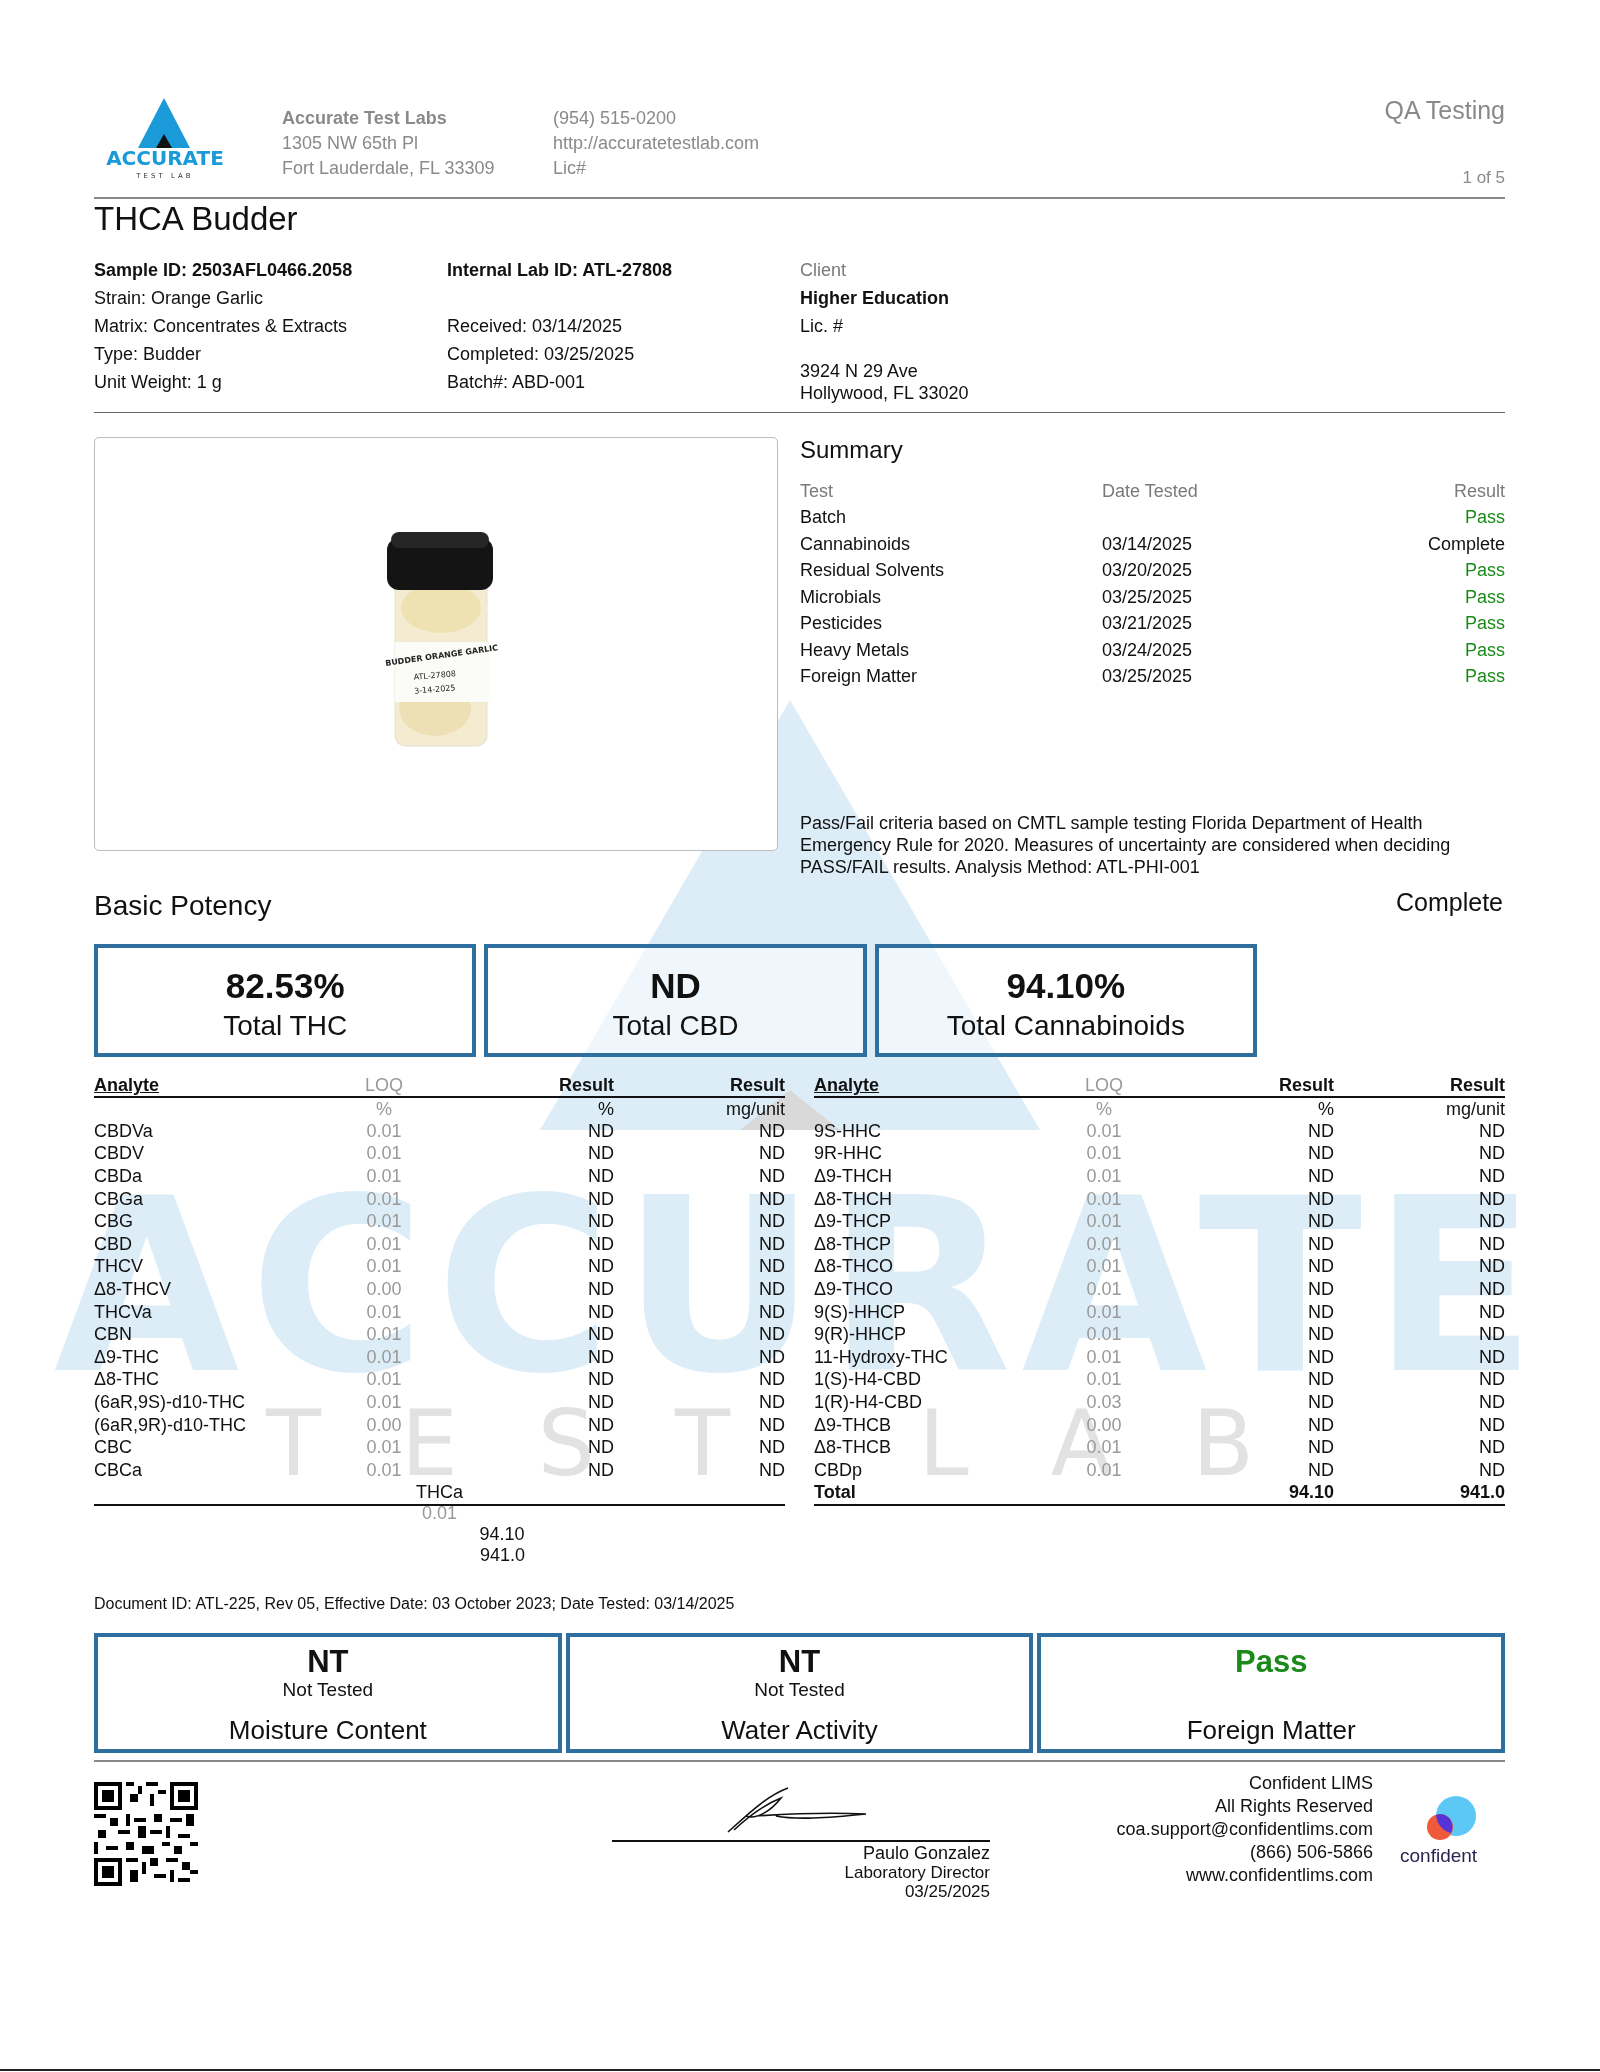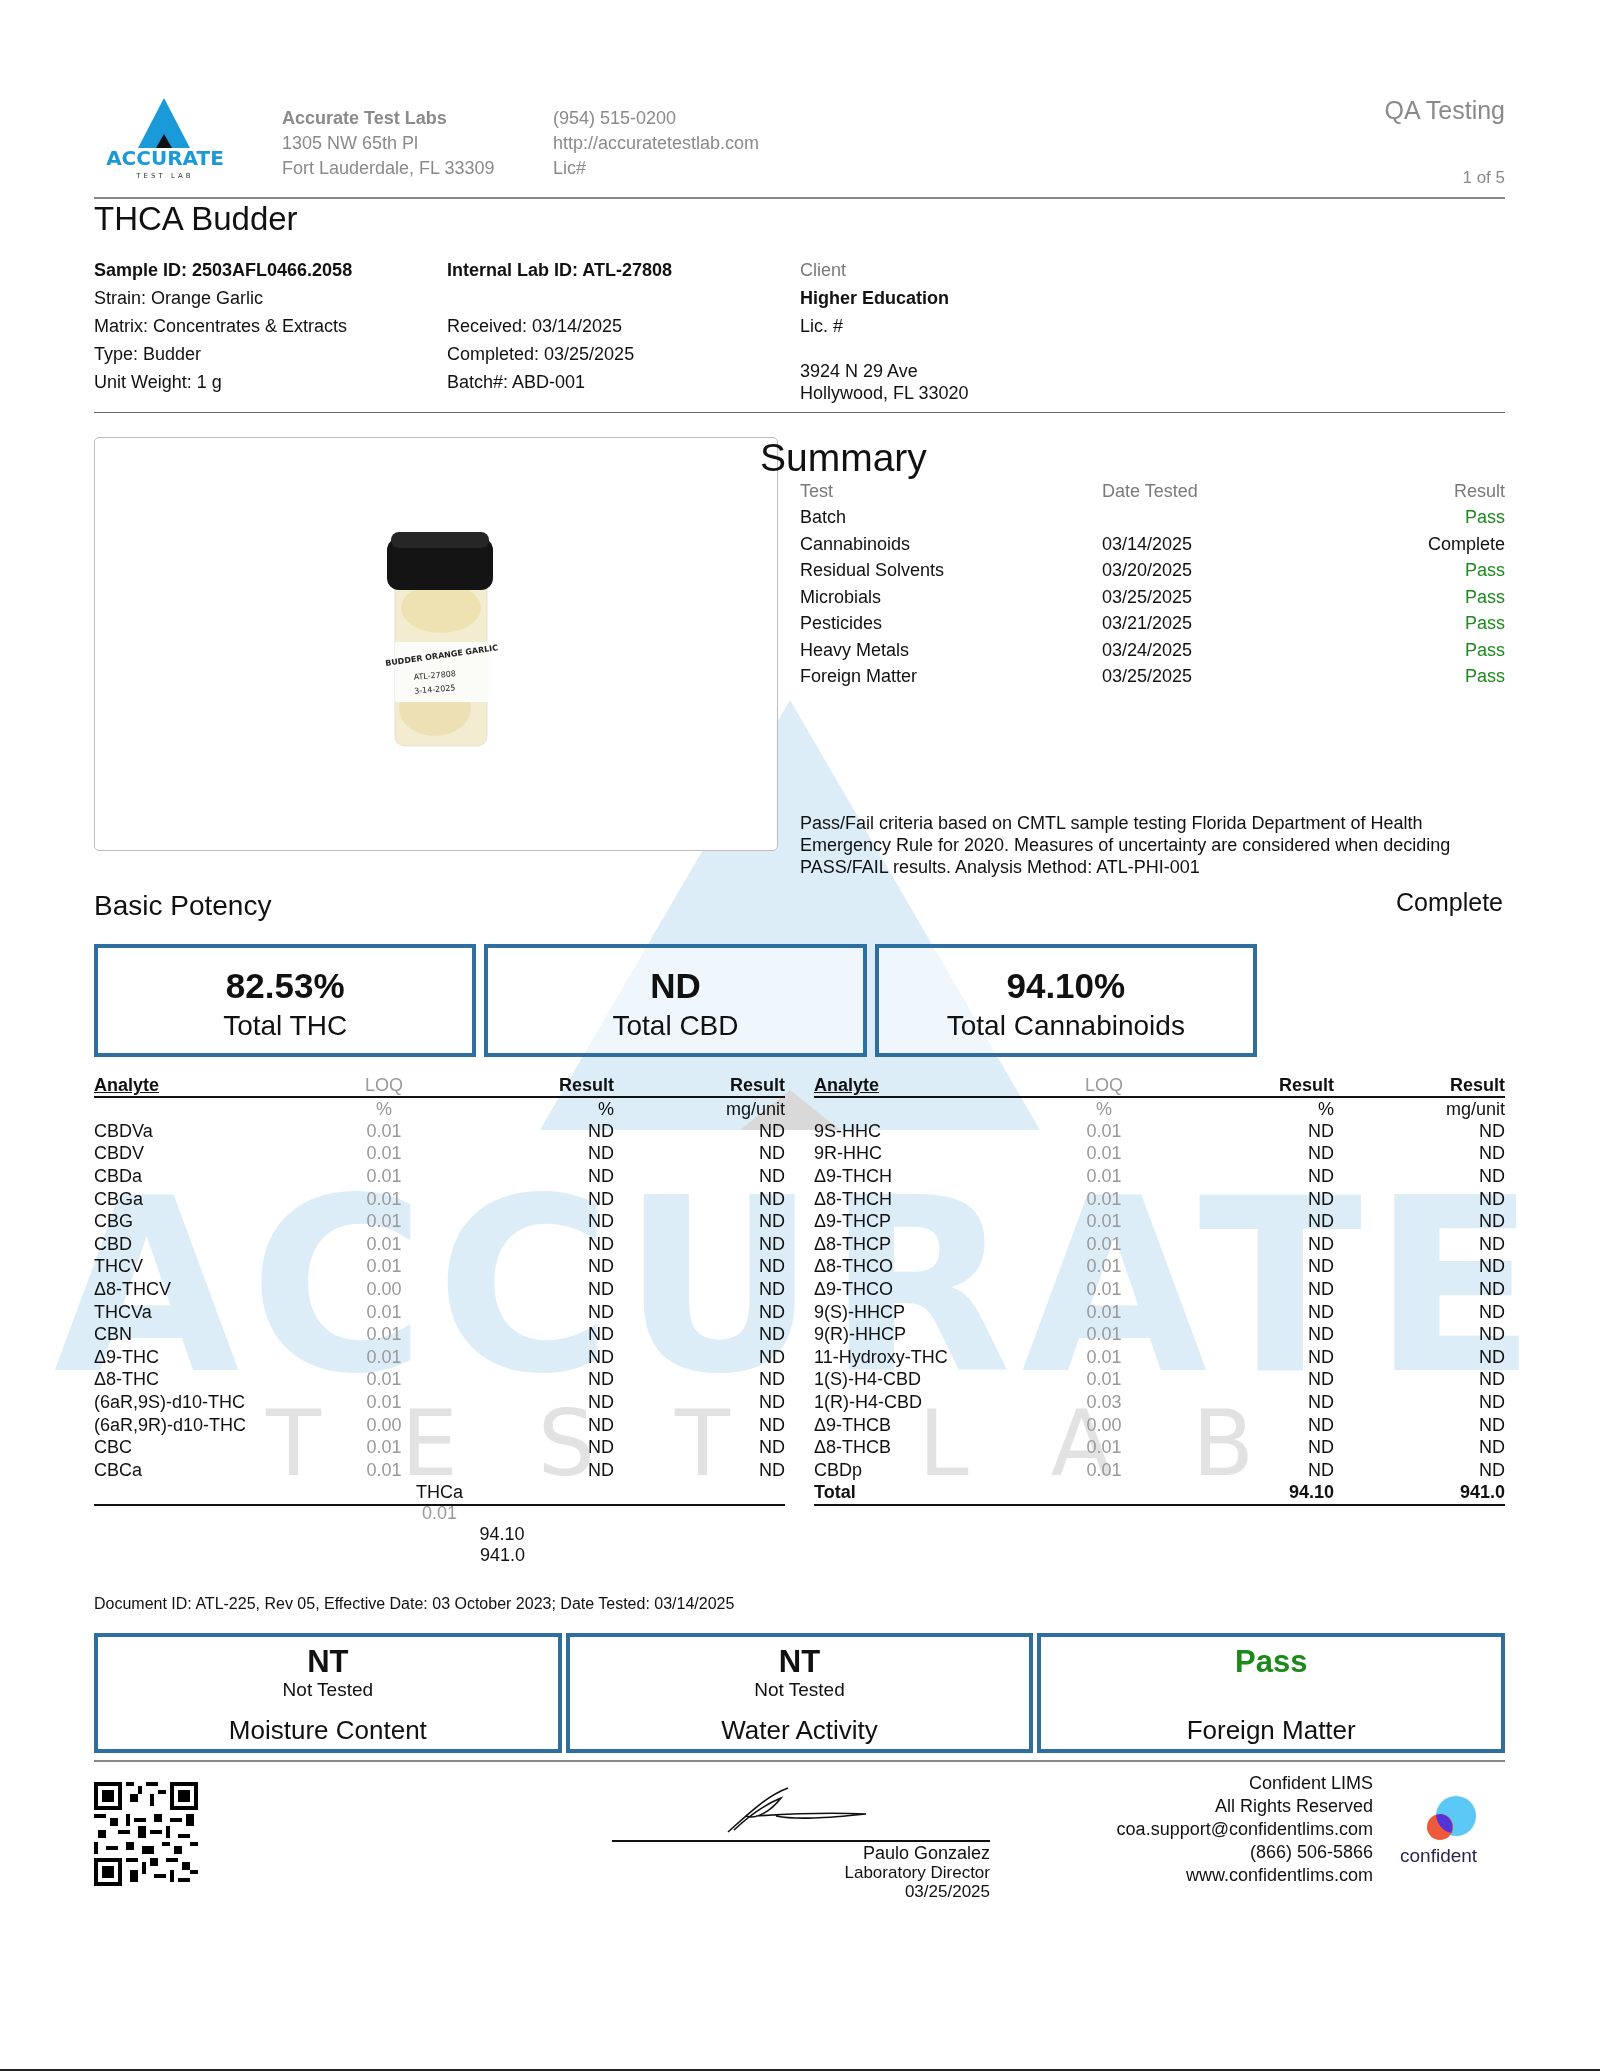--- a/index.html
+++ b/index.html
@@ -31,21 +31,21 @@
   .meta .b { font-weight: bold; }
   .meta-col1 { left: 94px; top: 256px; }
   .meta-col2 { left: 447px; top: 256px; }
   .meta-col3 { left: 800px; top: 256px; line-height: 28px; }
   .hr-meta { left: 94px; top: 412px; width: 1411px; height: 1px; background: #666; }
 
   
   .img-box { left: 94px; top: 437px; width: 682px; height: 412px; border: 1.5px solid #bdbdbd; border-radius: 5px; background: #fff; }
 
   
-  .summary-title { left: 760px; top: 436px; font-size: 39px; }
+  .summary-title { left: 800px; top: 436px; font-size: 24px; }
   .summary { left: 800px; top: 478px; width: 705px; font-size: 18px; }
   .summary .row { display: flex; height: 26.5px; align-items: center; }
   .summary .c1 { width: 302px; }
   .summary .c2 { width: 200px; }
   .summary .c3 { flex: 1; text-align: right; }
   .criteria { left: 800px; top: 812px; width: 705px; font-size: 18px; line-height: 22px; }
 
   
   .bp-title { left: 94px; top: 890px; font-size: 28px; }
   .bp-status { right: 97px; top: 888px; font-size: 25px; }

